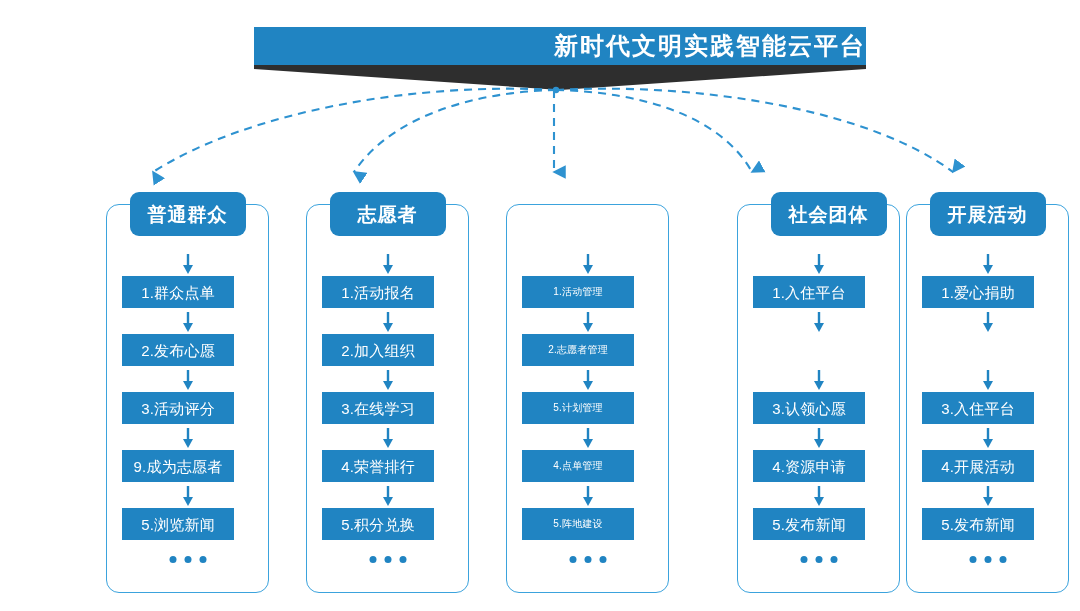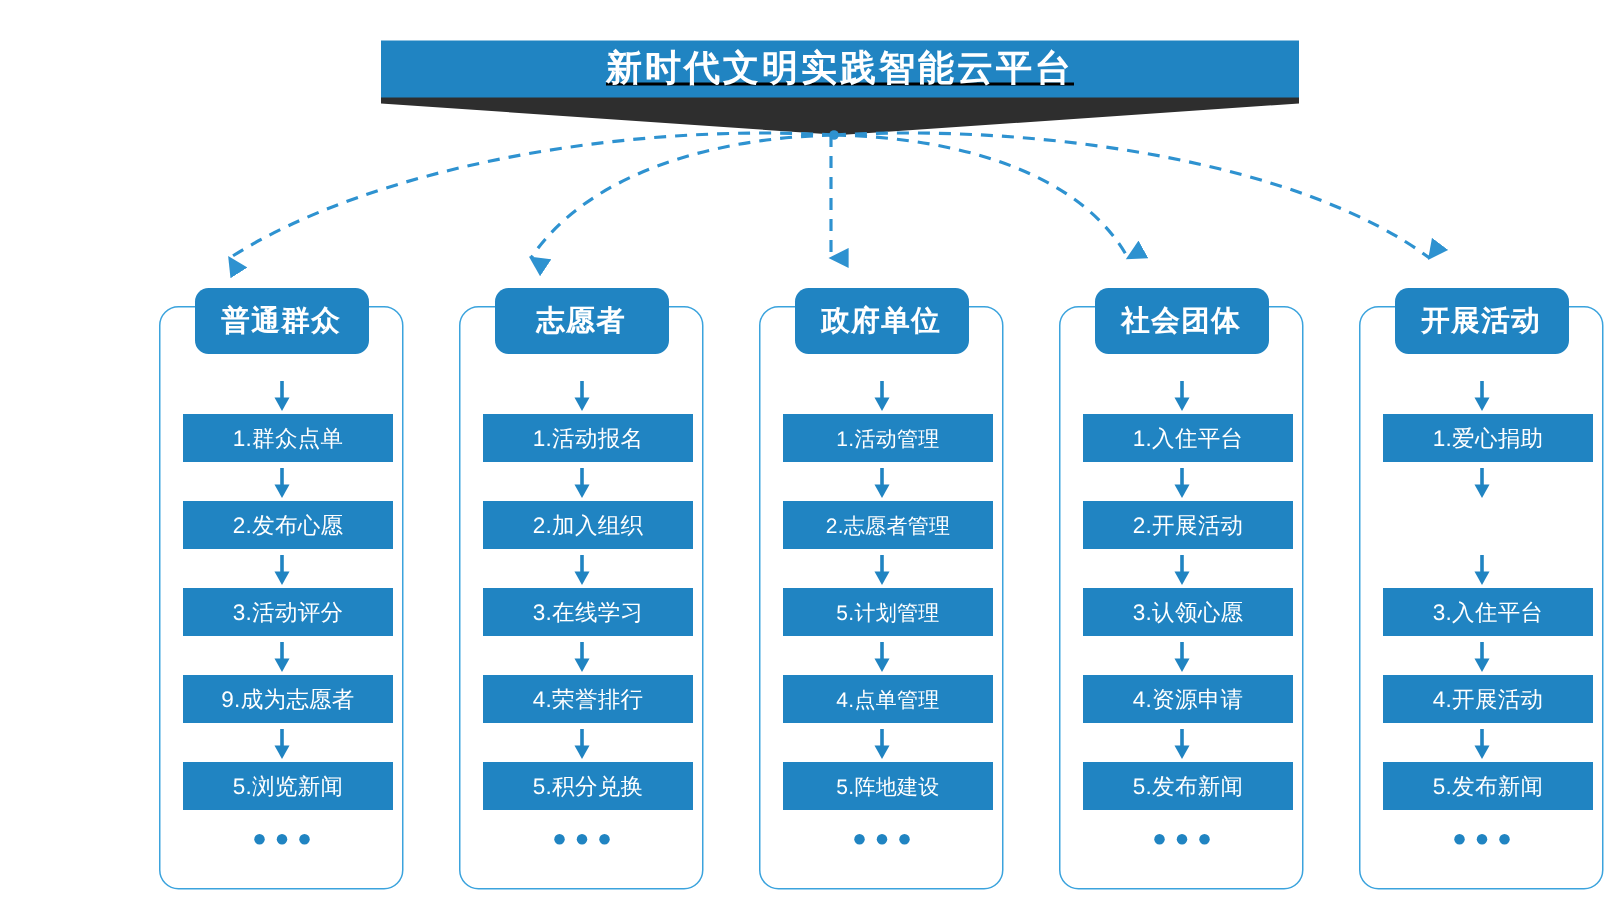--- a/index.html
+++ b/index.html
@@ -33,22 +33,21 @@
   }
   #banner-bar {
     position: absolute;
     left: 0;
     top: 0;
     width: 612px;
     height: 38px;
     background: #2084c2;
     display: flex;
     align-items: center;
-    justify-content: center;
-    text-decoration: underline;
+    justify-content: flex-end;
   }
   #banner-title {
     color: #ffffff;
     font-size: 24px;
     font-weight: bold;
     letter-spacing: 2px;
     line-height: 1;
     white-space: nowrap;
   }
   #banner-chevron {
@@ -81,21 +80,21 @@
   }
   .column {
     position: absolute;
     top: 204px;
     width: 163px;
     height: 389px;
   }
   .col-0 { left: 72px; }
   .col-1 { left: 272px; }
   .col-2 { left: 472px; }
-  .col-3 { left: 672px; }
+  .col-3 { left: 703px; padding-left: 20px; }
   .col-4 { left: 872px; }
 
   .card-outline {
     position: absolute;
     left: 0;
     top: 0;
     width: 163px;
     height: 389px;
     box-sizing: border-box;
     border: 1.6px solid #3ba3dd;
@@ -139,35 +138,35 @@
     position: absolute;
     left: 50%;
     transform: translateX(-50%);
     width: 11px;
     height: 20px;
   }
 
   .item-box {
     position: absolute;
     left: 16px;
-    width: 140px;
+    width: 112px;
     height: 32px;
     background: #2084c2;
     display: flex;
     align-items: center;
     justify-content: center;
   }
   .item-label {
     color: #ffffff;
     font-size: 15px;
     white-space: nowrap;
     line-height: 1;
     letter-spacing: 0.2px;
   }
-  .col-2 .item-label { font-size: 14px; }
+  .col-2 .item-label { font-size: 10px; }
 
   .ellipsis {
     position: absolute;
     left: 50%;
     transform: translateX(-50%);
     top: 550px;
     display: flex;
     gap: 8px;
     align-items: center;
   }
@@ -308,23 +307,20 @@
       <div class="ellipsis" style="top:352px">
         <span class="dot"></span>
         <span class="dot"></span>
         <span class="dot"></span>
       </div>
     </div>
   </div>
 
   <div class="column col-2">
     <div class="card-outline"></div>
-    <div class="col-header">
-      <span class="col-header-label">政府单位</span>
-    </div>
     <div class="col-inner">
       <svg class="down-arrow" style="top:50px" viewBox="0 0 11 20">
         <path d="M5.5,0 L5.5,12" stroke="#2084c2" stroke-width="2.4" fill="none"></path>
         <polygon points="0.5,11 10.5,11 5.5,20" fill="#2084c2"></polygon>
       </svg>
       <div class="item-box" style="top:72px">
         <span class="item-label">1.活动管理</span>
       </div>
       <svg class="down-arrow" style="top:108px" viewBox="0 0 11 20">
         <path d="M5.5,0 L5.5,12" stroke="#2084c2" stroke-width="2.4" fill="none"></path>
@@ -372,23 +368,20 @@
         <path d="M5.5,0 L5.5,12" stroke="#2084c2" stroke-width="2.4" fill="none"></path>
         <polygon points="0.5,11 10.5,11 5.5,20" fill="#2084c2"></polygon>
       </svg>
       <div class="item-box" style="top:72px">
         <span class="item-label">1.入住平台</span>
       </div>
       <svg class="down-arrow" style="top:108px" viewBox="0 0 11 20">
         <path d="M5.5,0 L5.5,12" stroke="#2084c2" stroke-width="2.4" fill="none"></path>
         <polygon points="0.5,11 10.5,11 5.5,20" fill="#2084c2"></polygon>
       </svg>
-      <div class="item-box" style="top:130px">
-        <span class="item-label">2.开展活动</span>
-      </div>
       <svg class="down-arrow" style="top:166px" viewBox="0 0 11 20">
         <path d="M5.5,0 L5.5,12" stroke="#2084c2" stroke-width="2.4" fill="none"></path>
         <polygon points="0.5,11 10.5,11 5.5,20" fill="#2084c2"></polygon>
       </svg>
       <div class="item-box" style="top:188px">
         <span class="item-label">3.认领心愿</span>
       </div>
       <svg class="down-arrow" style="top:224px" viewBox="0 0 11 20">
         <path d="M5.5,0 L5.5,12" stroke="#2084c2" stroke-width="2.4" fill="none"></path>
         <polygon points="0.5,11 10.5,11 5.5,20" fill="#2084c2"></polygon>

